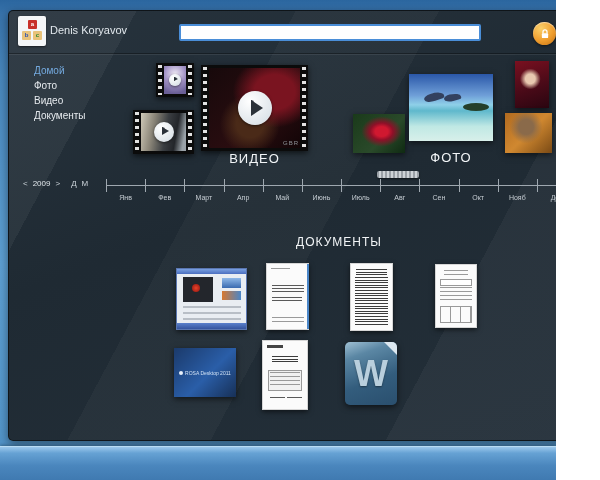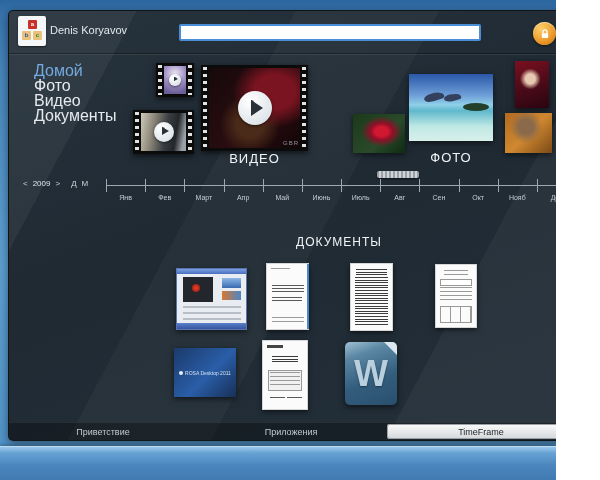--- a/index.html
+++ b/index.html
@@ -27,21 +27,21 @@
   .blk3{left:15px;top:15px;background:#e8c27a;color:#2a8a30;}
   .uname{position:absolute;left:41px;top:13px;font-size:11px;color:#e2e8ed;}
   .search{position:absolute;left:170px;top:13px;width:292px;height:13px;background:#fff;
     border:2px solid #4a8ed8;border-radius:2px;outline:none;font-size:9px;padding:0 3px;}
   .rbtn{position:absolute;border-radius:50%;display:flex;align-items:center;justify-content:center;
     box-shadow:0 1px 3px rgba(0,0,0,.5),inset 0 1px 1px rgba(255,255,255,.5);cursor:pointer;}
   .lockb{left:524px;top:11px;width:23px;height:23px;background:radial-gradient(circle at 35% 28%,#fad06a,#ef9d2e 55%,#c87514 95%);}
   .powb{left:549px;top:8px;width:28px;height:28px;background:radial-gradient(circle at 35% 28%,#f09078,#d83424 55%,#8e1410 95%);}
   
   .side{position:absolute;left:25px;top:52px;}
-  .side-item{font-size:16px;color:#e6eaee;line-height:15px;cursor:pointer;}
+  .side-item{font-size:10px;color:#e6eaee;line-height:15px;cursor:pointer;}
   .side-item.active{color:#74aadf;}
   
   .film{position:absolute;background:#0b0b0b;box-shadow:0 2px 6px rgba(0,0,0,.65);}
   .film::before,.film::after{content:"";position:absolute;top:2px;bottom:2px;width:4px;
     background:repeating-linear-gradient(180deg,#e2e2e2 0 3px,transparent 3px 7px);}
   .film::before{left:2px;} .film::after{right:2px;}
   .fimg{position:absolute;left:8px;right:8px;top:3px;bottom:3px;}
   .play{position:absolute;border-radius:50%;background:radial-gradient(circle at 35% 30%,#ffffff,#dde4e9 75%);
     box-shadow:0 1px 3px rgba(0,0,0,.55);}
   .play::after{content:"";position:absolute;left:38%;top:26%;width:0;height:0;
@@ -249,25 +249,20 @@
       <div class="formbox" style="left:12%;right:12%;top:42%;height:28%;background:#f1f1f1;"></div>
       <div class="lines light" style="left:16%;right:16%;top:46%;height:20%;"></div>
       <div class="lines" style="left:16%;right:50%;top:82%;height:4%;"></div>
       <div class="lines" style="left:55%;right:12%;top:82%;height:4%;"></div>
     </div>
 
     <div class="word" style="left:336px;top:331px;width:52px;height:63px;">
       <span class="word-letter">W</span>
     </div>
 
-    <div class="tabs">
-      <div class="tab">Приветствие</div>
-      <div class="tab">Приложения</div>
-      <div class="tab active">TimeFrame</div>
-    </div>
   </div>
 
   <div class="taskbar">
     
     
     
     
     
     
     

